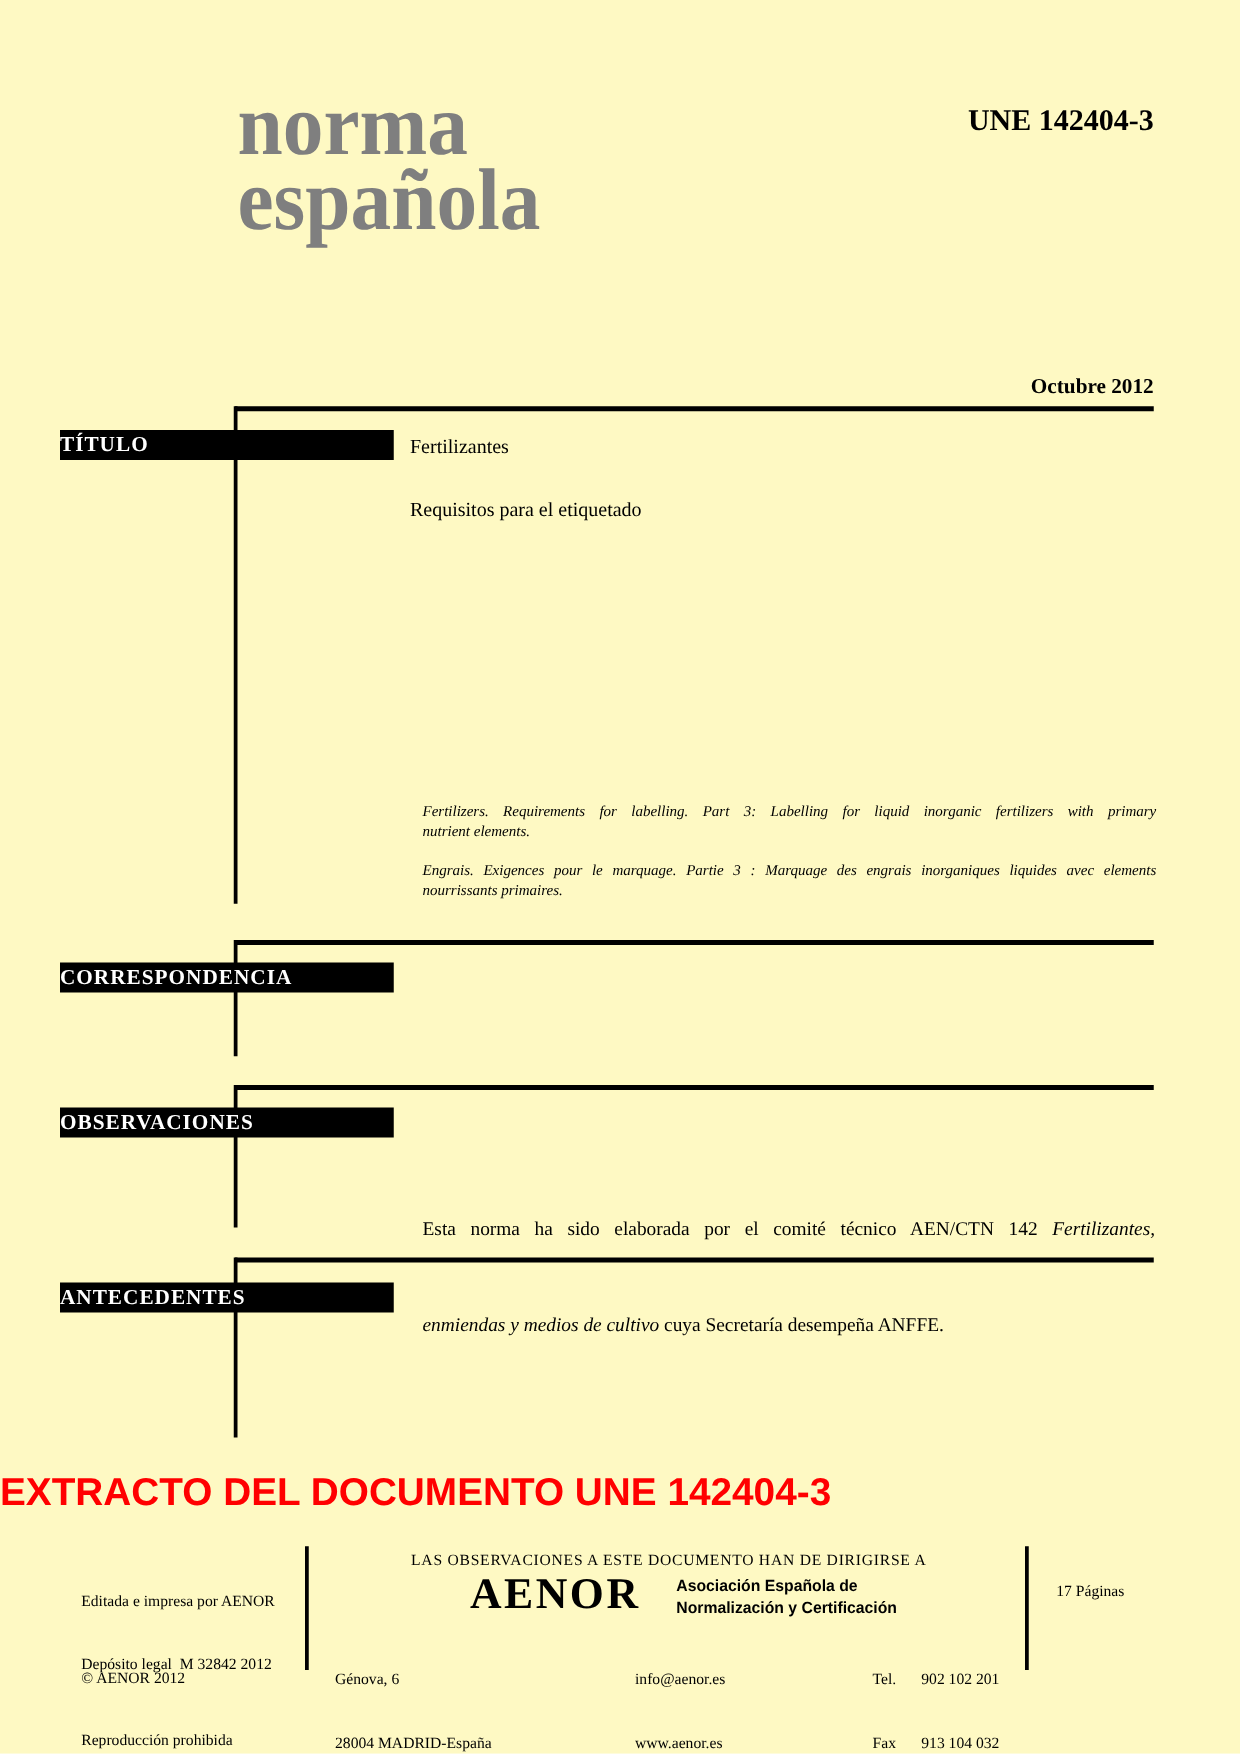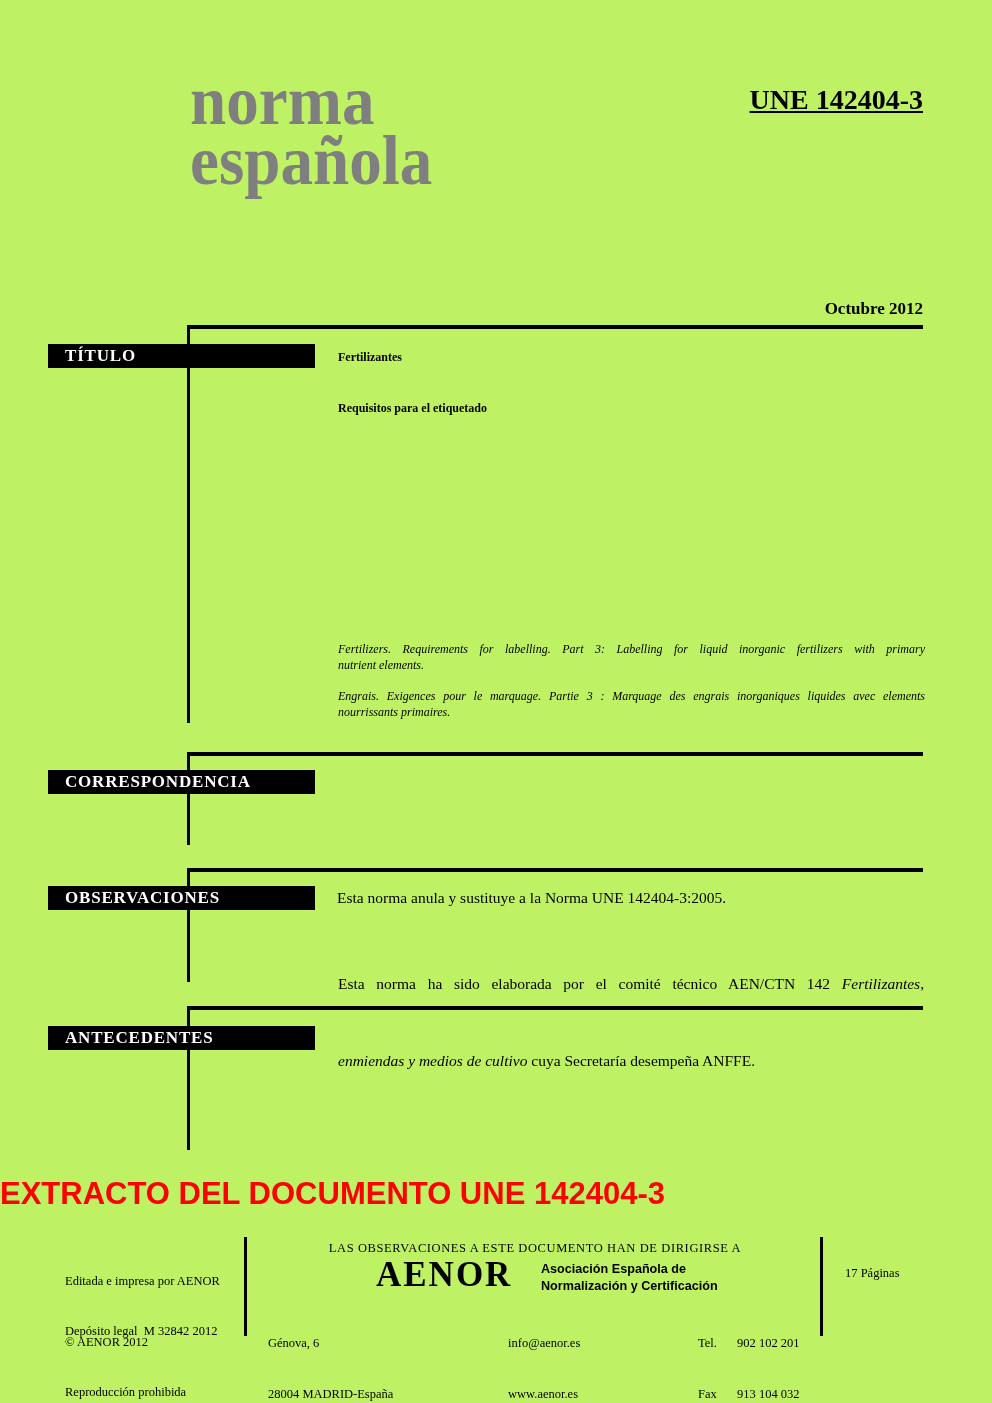--- a/index.html
+++ b/index.html
@@ -1,51 +1,51 @@
 <!DOCTYPE html>
 <html><head>
 <meta charset="utf-8">
 <style>
   html,body{margin:0;padding:0;background:#ffffff;}
   #page{
     position:relative;
     width:992px;height:1403px;
-    background:#bef264;
+    background:#fef9c3;
     font-family:"Liberation Serif", serif;
     color:#000;
     overflow:hidden;
   }
   .abs{position:absolute;}
   
   .brand-line{
     font-family:"Liberation Serif", serif;
     font-weight:bold;
     font-size:70px;
     color:#7f7f7f;
     transform:scaleX(0.93);
     transform-origin:left top;
     line-height:1;
     white-space:nowrap;
   }
   
-  .doc-code{font-weight:bold;font-size:28px;white-space:nowrap;text-decoration:underline;}
+  .doc-code{font-weight:bold;font-size:24px;white-space:nowrap;}
   .doc-date{font-weight:bold;font-size:17px;white-space:nowrap;}
   
   .rule-h{background:#000;height:4px;width:735px;left:188px;}
   .rule-v{background:#000;width:3px;left:187px;}
   
   .label-box{
     left:48px;width:267px;height:24px;
     background:#000;color:#fff;
     font-weight:bold;font-size:17px;letter-spacing:0.8px;
-    line-height:24px;padding-left:17px;box-sizing:border-box;
+    line-height:24px;box-sizing:border-box;
     white-space:nowrap;
   }
   
-  .title-line{left:338px;width:586px;font-weight:bold;font-size:12px;line-height:23px;}
+  .title-line{left:328px;width:586px;font-weight:normal;font-size:16px;line-height:23px;}
   .just{text-align:justify;text-align-last:justify;}
   
   .trans{left:338px;width:587px;font-style:italic;font-size:12px;line-height:15.5px;}
   
   .body-text{font-size:15.5px;line-height:23.5px;}
   .ital{font-style:italic;}
   
   .extract{
     left:0;width:977px;text-align:left;
     font-family:"Liberation Sans", sans-serif;
@@ -93,21 +93,20 @@
   <div class="abs label-box" style="top:1026px">ANTECEDENTES</div>
 
   <div class="abs title-line" style="top:346px">Fertilizantes</div>
   <div class="abs title-line" style="top:397px">Requisitos para el etiquetado</div>
 
   <div class="abs trans just" style="top:642px">Fertilizers. Requirements for labelling. Part 3: Labelling for liquid inorganic fertilizers with primary</div>
   <div class="abs trans" style="top:658px">nutrient elements.</div>
   <div class="abs trans just" style="top:689px">Engrais. Exigences pour le marquage. Partie 3 : Marquage des engrais inorganiques liquides avec elements</div>
   <div class="abs trans" style="top:705px">nourrissants primaires.</div>
 
-  <div class="abs body-text" style="left:337px;top:886px;width:587px">Esta norma anula y sustituye a la Norma UNE 142404-3:2005.</div>
 
   <div class="abs body-text just" style="left:338px;top:972px;width:586px"><span>Esta norma ha sido elaborada por el comité técnico AEN/CTN 142</span> <span class="ital">Fertilizantes,</span></div>
   <div class="abs body-text" style="left:338px;top:1049px;width:586px"><span class="ital">enmiendas y medios de cultivo</span> <span>cuya Secretaría desempeña ANFFE.</span></div>
 
   <div class="abs extract" style="top:1176px">EXTRACTO DEL DOCUMENTO UNE 142404-3</div>
 
   <div class="abs f-div" style="left:244px"></div>
   <div class="abs f-div" style="left:820px"></div>
 
   <div class="abs f-small" style="left:65px;top:1240px">

